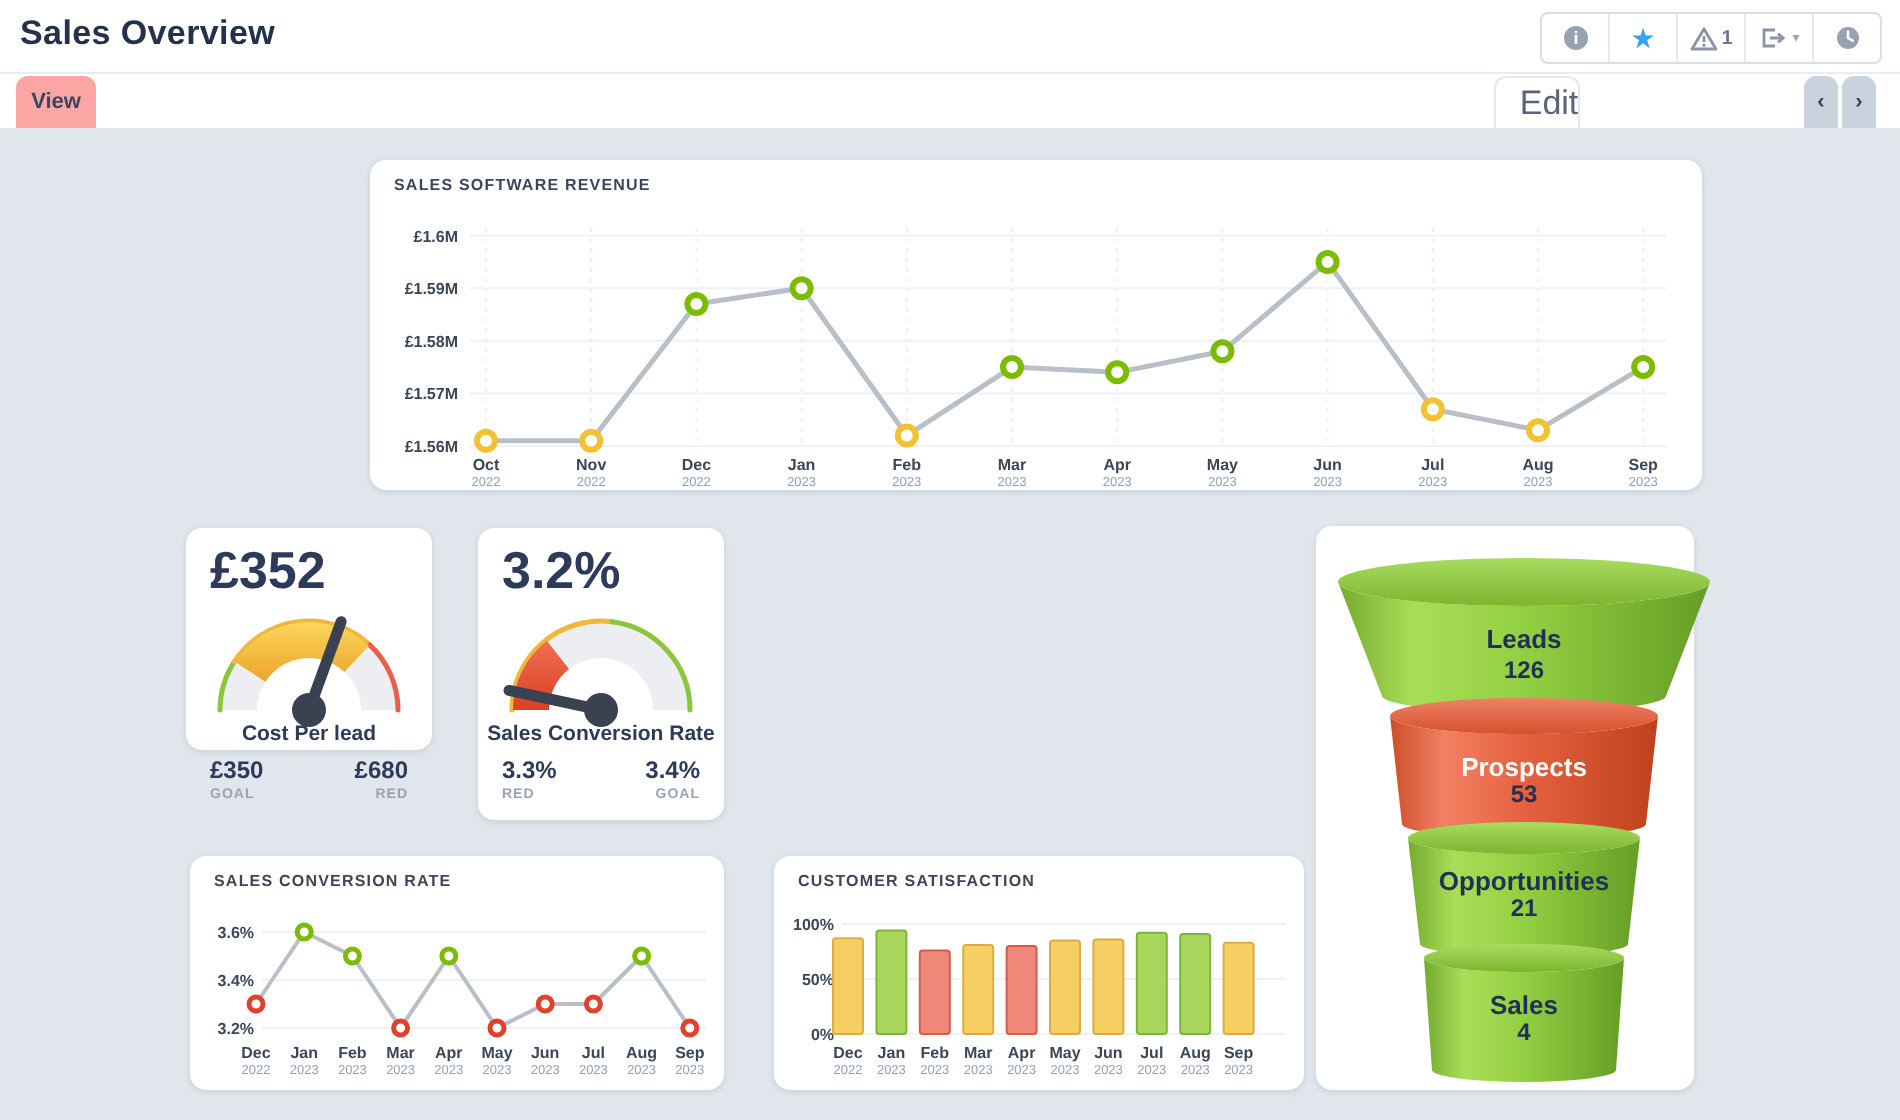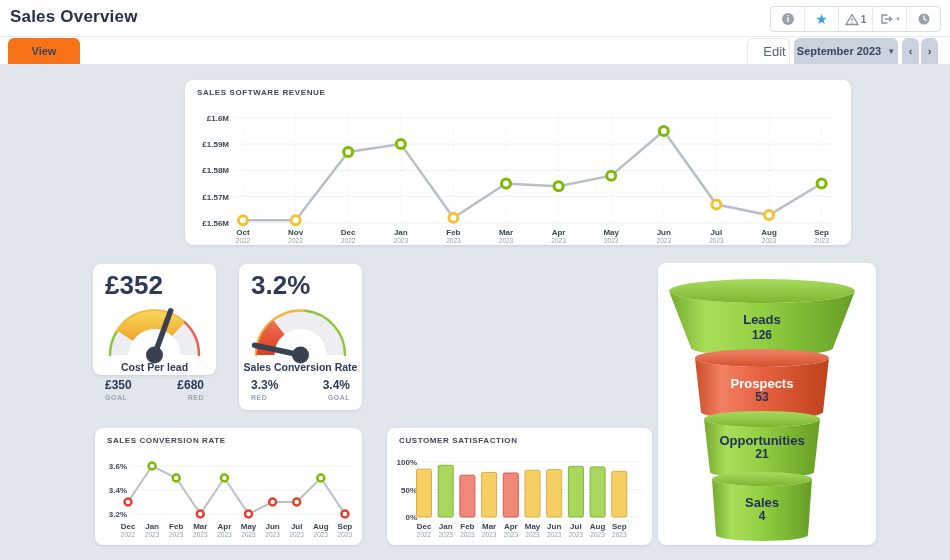--- a/index.html
+++ b/index.html
@@ -19,37 +19,37 @@
   .tool-cell:first-child { border-left:none; }
   .star-glyph { color:#35a3f2; font-size:14px; line-height:14px; }
   .warn-num { font-size:10px; color:#6e7787; margin-left:2px; font-weight:700; }
   .caret-mini { font-size:7px; color:#9aa3b2; margin-left:2px; }
 
   
   .tabstrip { position:absolute; top:37px; left:0; right:0; height:27px; background:#fff; }
   .chip { position:absolute; top:38px; height:26px; border-radius:6px 6px 0 0;
           display:flex; align-items:center; justify-content:center;
           font-size:11px; font-weight:700; color:#38465f; cursor:pointer; }
-  .tab-view { left:8px; width:72px; background:#f97316;text-align:right; }
+  .tab-view { left:8px; width:40px; background:#fca5a5;text-align:right; }
   .btn-edit { left:747px; width:43px; background:#fff; border:1px solid #e4e8ee; border-bottom:none;
-              font-weight:400; font-size:13px; color:#5a6478; box-sizing:border-box;padding-left:12px; }
+              font-weight:400; font-size:17px; color:#5a6478; box-sizing:border-box;padding-left:12px; }
   .chip-period { left:794px; width:104px; background:#c9d2dd; }
   .chip-period .caret { font-size:8px; margin-left:6px; color:#4a5870; }
   .chip-prev { left:902px; width:17px; background:#c9d2dd; font-size:11px; }
   .chip-next { left:921px; width:17px; background:#c9d2dd; font-size:11px; }
 
   
   .card { position:absolute; background:#fff; border-radius:8px;
           box-shadow:0 1px 3px rgba(40,50,70,.12); }
   #card-revenue { left:85px;  top:78px;  width:95px;  height:160px; }
   #card-booked  { left:185px; top:80px;  width:666px; height:165px; }
   #card-cost    { left:93px;  top:264px; width:123px; height:111px; }
   #card-conv    { left:239px; top:264px; width:123px; height:146px; }
   #card-pie     { left:387px; top:263px; width:250px; height:145px; }
-  #card-funnel  { left:658px; top:263px; width:218px; height:282px; }
+  #card-funnel  { left:658px; top:263px; width:189px; height:282px; }
   #card-scr     { left:95px;  top:428px; width:267px; height:117px; }
   #card-csat    { left:387px; top:428px; width:265px; height:117px; }
 
   .widget-title { position:absolute; left:12px; top:8px; font-size:8px; font-weight:700;
                   letter-spacing:.6px; color:#3e4757; }
   .chart-host { position:absolute; inset:0; }
 
   
   .thermo-track { position:absolute; left:23px; top:8px; width:30px; height:119px;
                   border:1px solid #e2e6eb; border-radius:8px; background:#fff; padding:2px; }
@@ -127,24 +127,20 @@
             <circle cx="7" cy="7" r="5.5" fill="#98a1b0"></circle>
             <path d="M7 3.8 V7 L9.4 8.3" fill="none" stroke="#fff" stroke-width="1.3" stroke-linecap="round"></path>
           </svg>
       </div>
     </div>
   </div>
 
   <div class="tabstrip"></div>
   <div class="chip tab-view">View</div>
   <div class="chip btn-edit">Edit</div>
-  <div class="chip chip-period">
-    <span>September 2023</span>
-    <span class="caret">▼</span>
-  </div>
   <div class="chip chip-prev">‹</div>
   <div class="chip chip-next">›</div>
 
 
   <div class="card" id="card-booked">
     <div class="chart-host"><svg viewBox="0 0 666 165" width="666" height="165">
           <line x1="50" y1="37.79999999999991" x2="648" y2="37.79999999999991" stroke="#eef1f5" stroke-width="1"></line>
           <text x="44" y="40.79999999999991" text-anchor="end" font-size="8" font-weight="bold" fill="#3b4656">£1.6M</text>
           <line x1="50" y1="64.09999999999992" x2="648" y2="64.09999999999992" stroke="#eef1f5" stroke-width="1"></line>
           <text x="44" y="67.09999999999992" text-anchor="end" font-size="8" font-weight="bold" fill="#3b4656">£1.59M</text>

